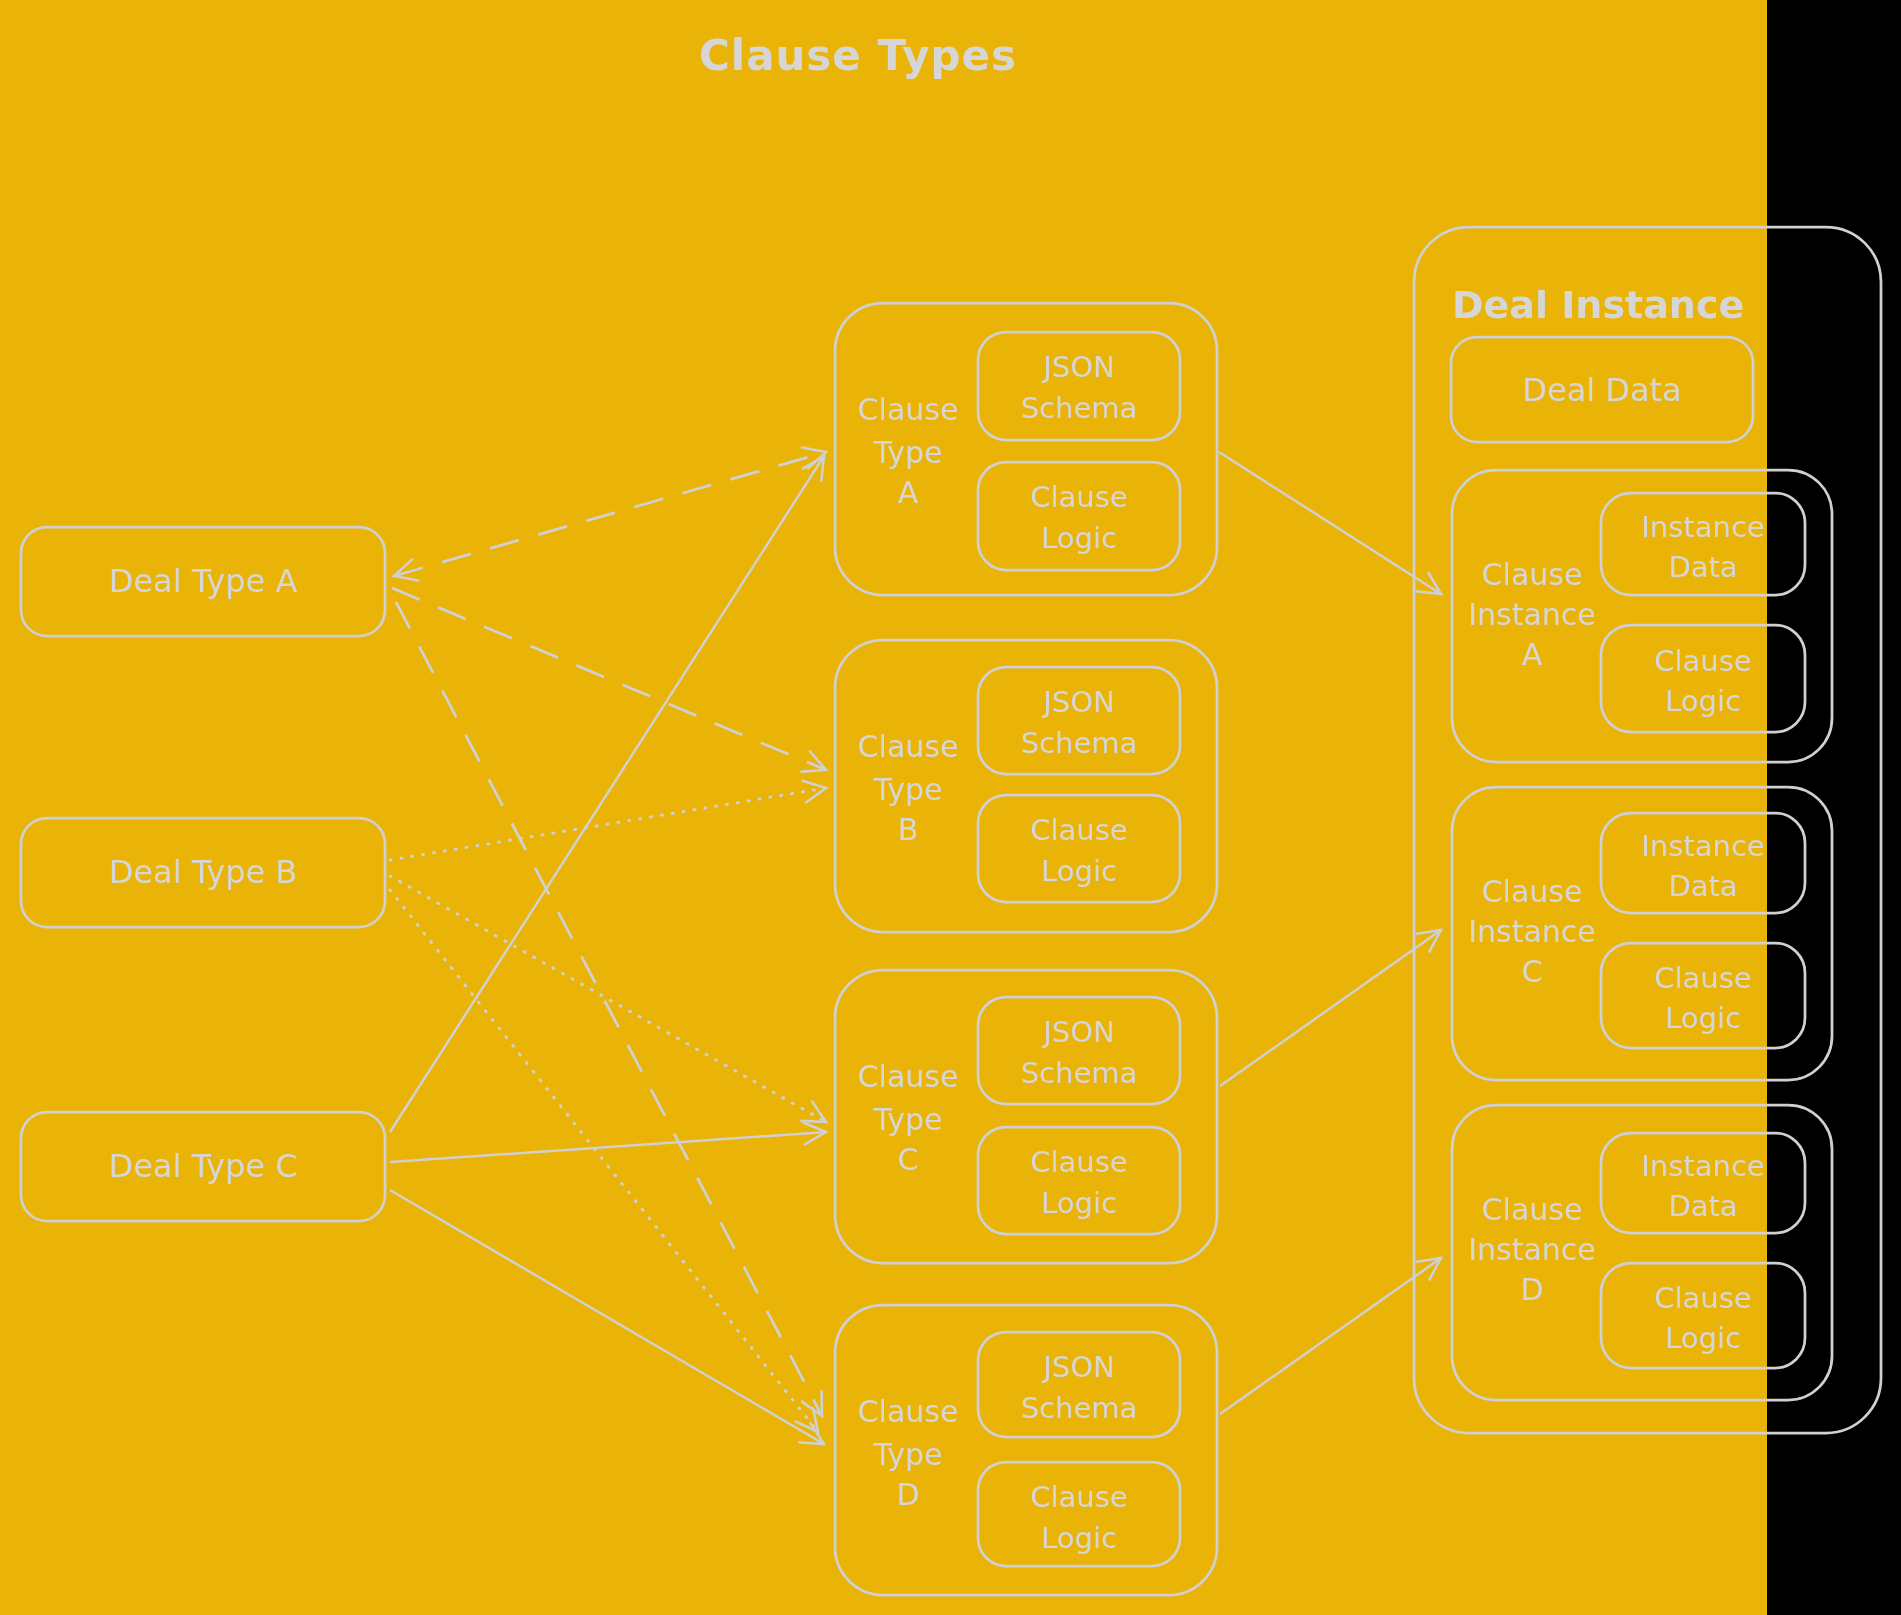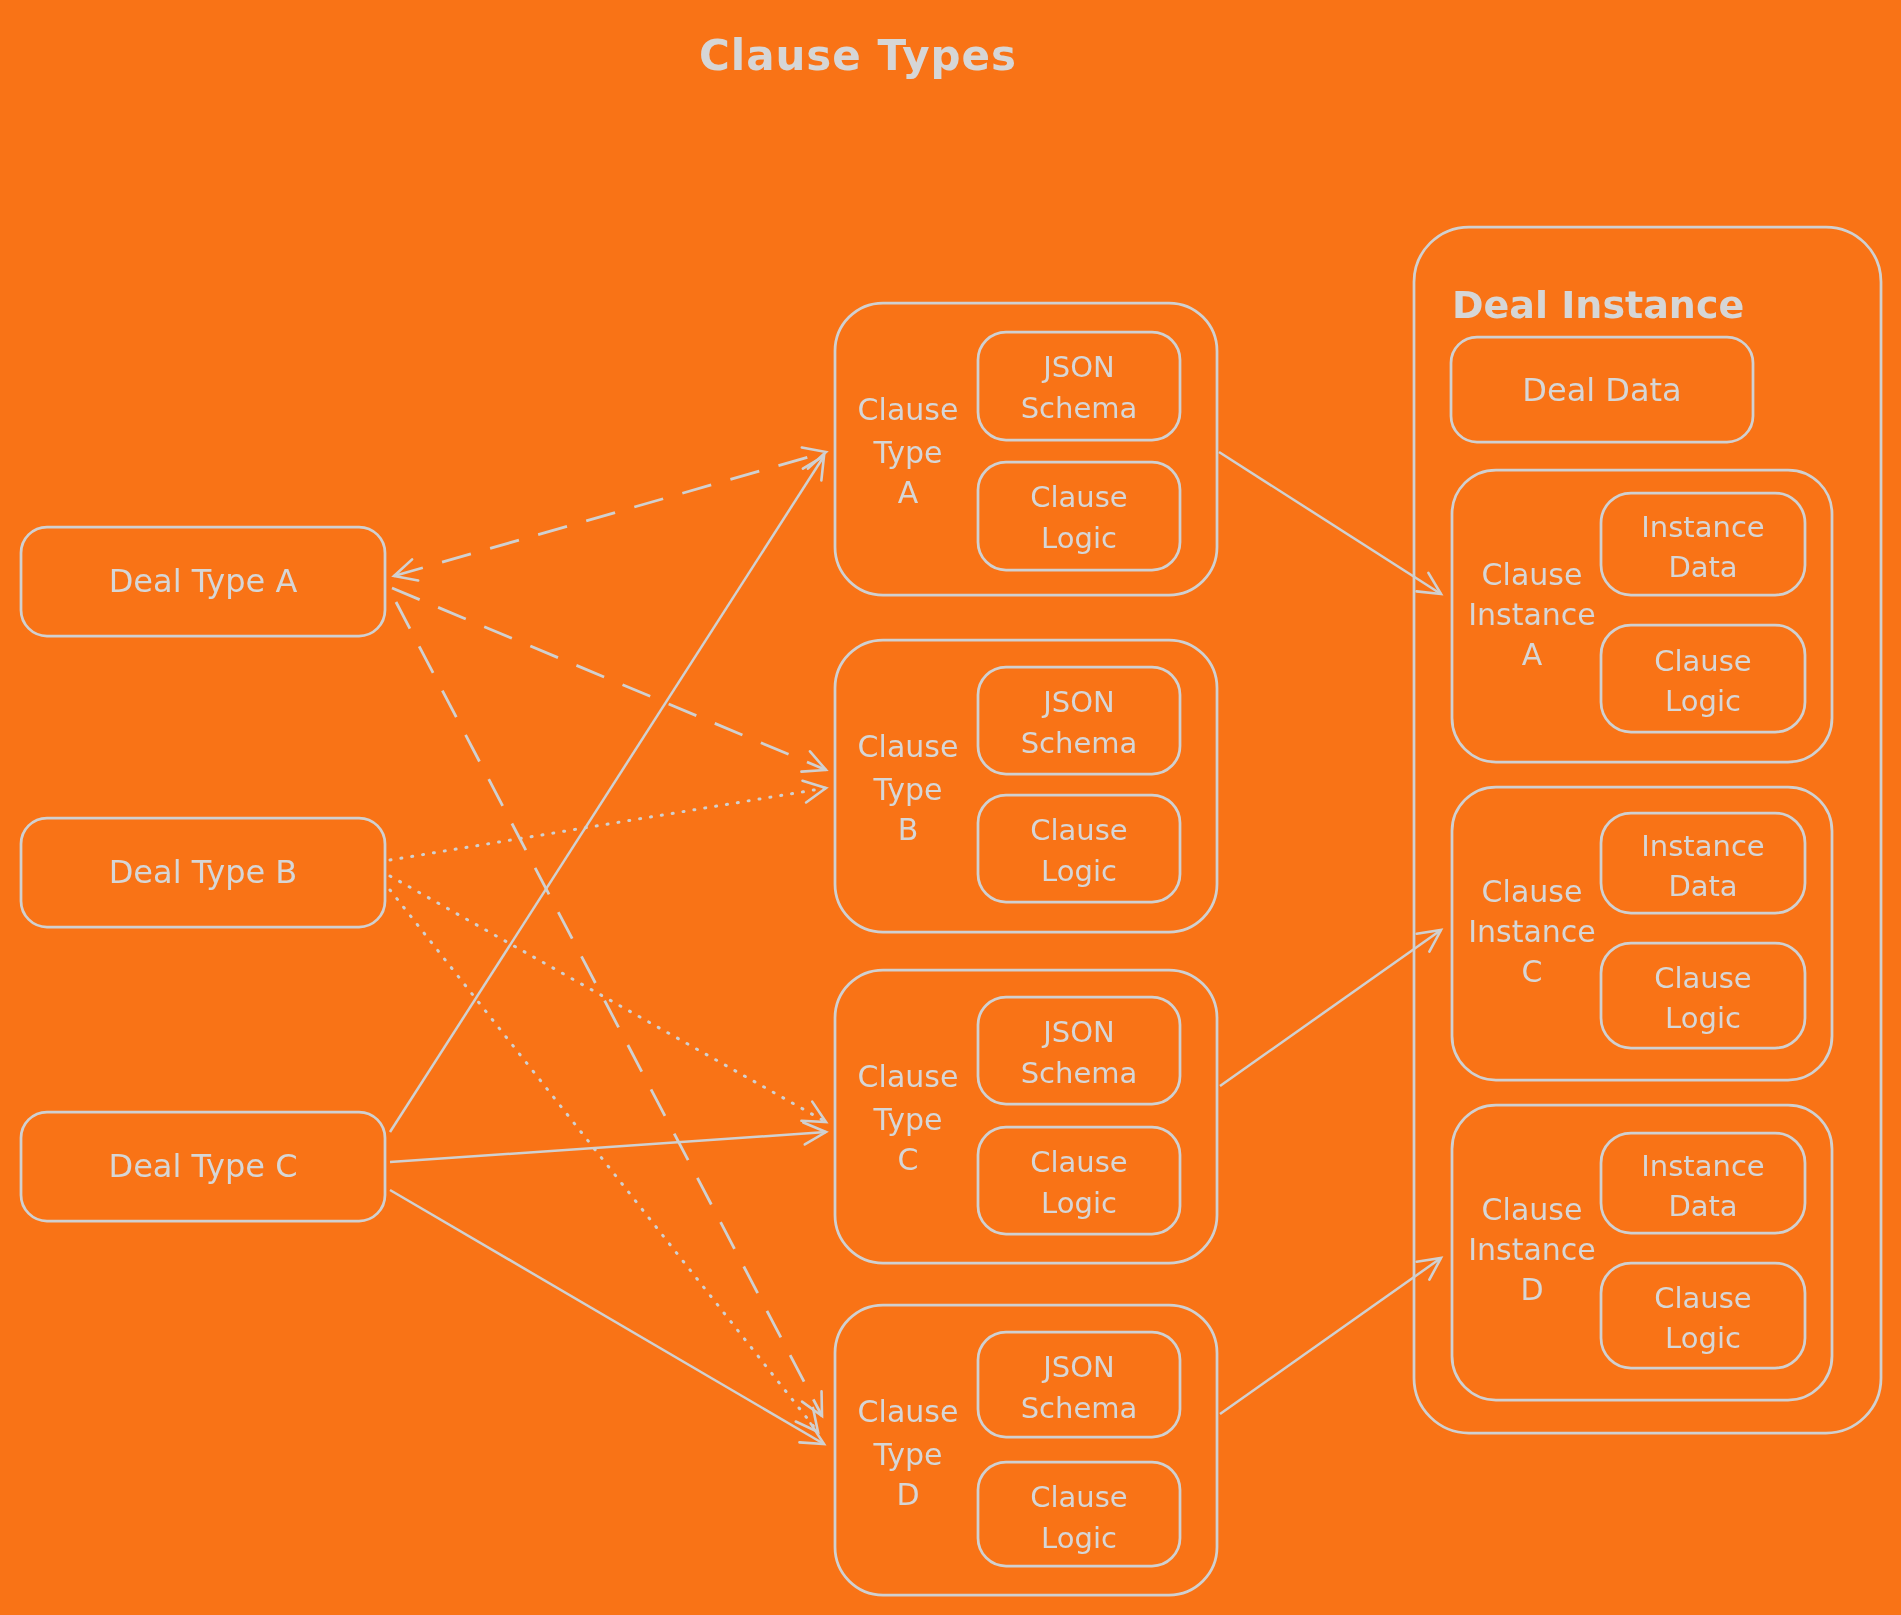--- a/index.html
+++ b/index.html
@@ -2,23 +2,23 @@
 <html><head>
 <meta charset="utf-8">
 <style>
   html, body {
     margin: 0;
     padding: 0;
     background: #000000;
   }
   .stage {
     position: relative;
-    width: 1901px;
+    width: 1767px;
     height: 1615px;
-    background: #f97316;
+    background: #eab308;
     font-family: "DejaVu Sans", sans-serif;
   }
   svg text {
     fill: #d6d6d6;
     font-family: "DejaVu Sans", sans-serif;
   }
   .node-rect {
     fill: none;
     stroke: #d0d0d0;
     stroke-width: 2.75;

